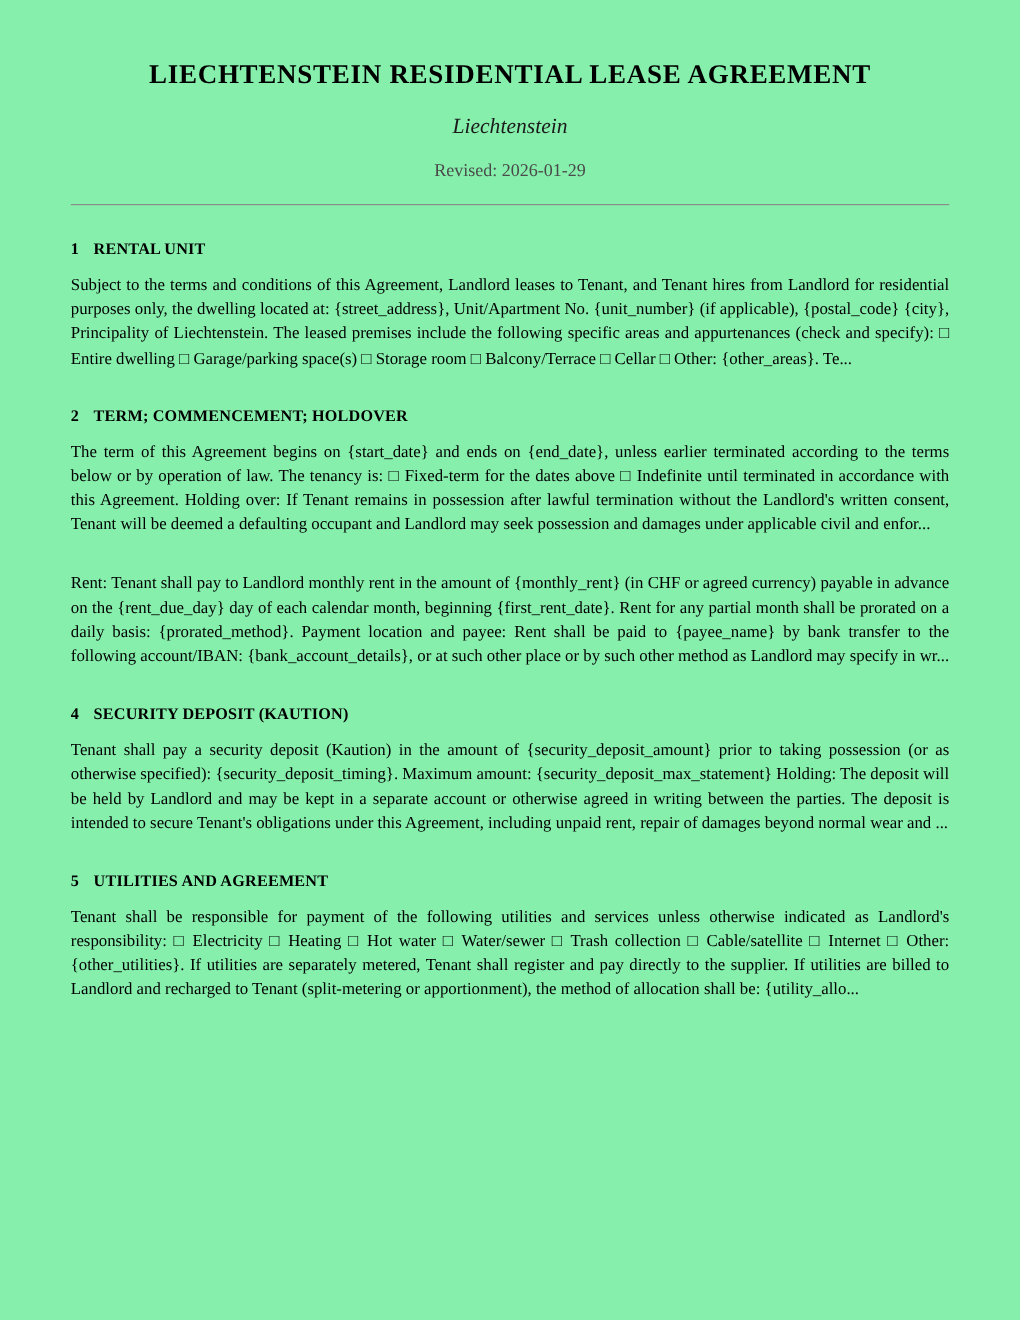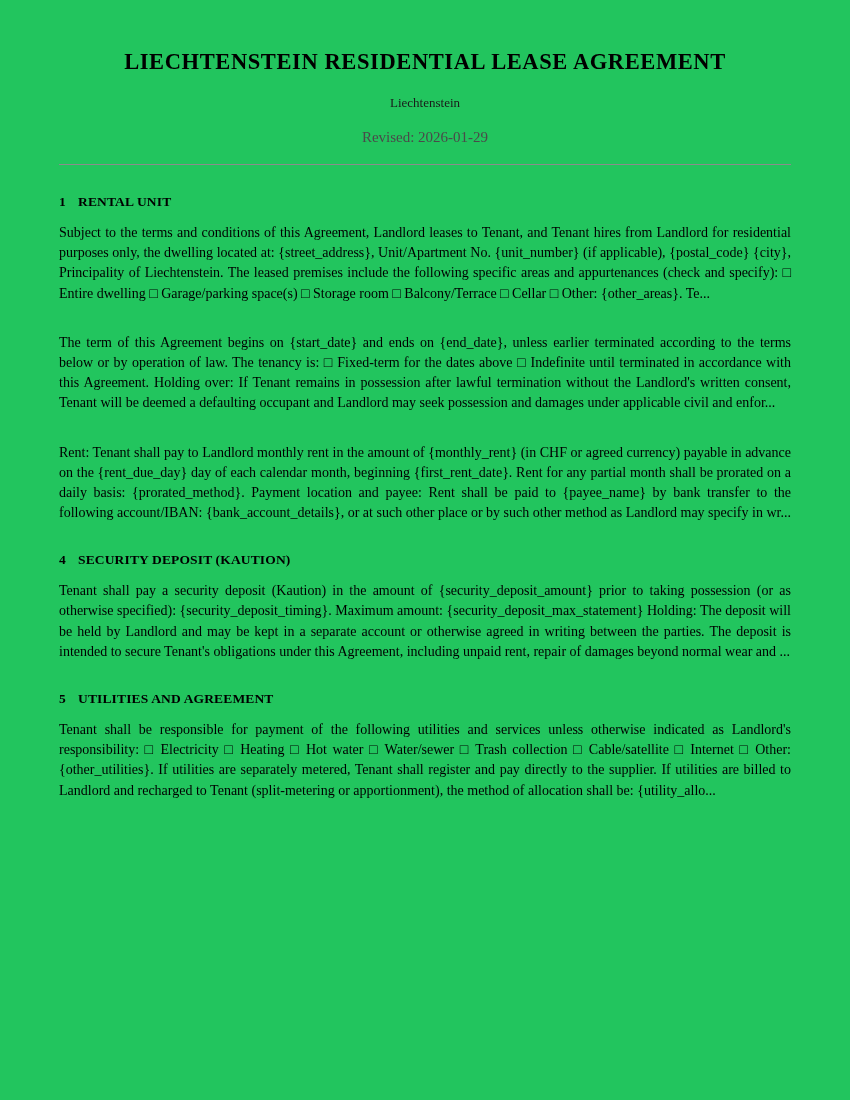--- a/index.html
+++ b/index.html
@@ -12,37 +12,38 @@
     height: 1100px;
     font-family: "Liberation Serif", "DejaVu Serif", serif;
     color: #000000;
     -webkit-font-smoothing: antialiased;
   }
   .page {
     box-sizing: border-box;
     width: 850px;
     height: 1100px;
     padding: 0 59px;
-    background: #22c55e;
+    background: #86efac;
   }
   .doc-header {
     padding-top: 48px;
     text-align: center;
   }
   .doc-title {
     font-family: "Liberation Serif", "DejaVu Serif", serif;
     font-size: 22.5px;
     font-weight: bold;
     letter-spacing: 0.6px;
     line-height: 1.22;
     margin: 0;
     color: #000000;
   }
   .doc-subtitle {
-    font-size: 13px;
+    font-size: 18px;
+    font-style: italic;
     color: #1a1a1a;
     margin: 20px 0 0 0;
     line-height: 1.2;
   }
   .doc-revised {
     font-size: 15px;
     color: #4a4a4a;
     margin: 17px 0 0 0;
     line-height: 1.2;
   }
@@ -96,20 +97,23 @@
   <div class="sections">
 
     <div class="section">
       <div class="section-heading">
         <span class="section-num">1</span><span>RENTAL UNIT</span>
       </div>
       <p class="section-body">Subject to the terms and conditions of this Agreement, Landlord leases to Tenant, and Tenant hires from Landlord for residential purposes only, the dwelling located at: {street_address}, Unit/Apartment No. {unit_number} (if applicable), {postal_code} {city}, Principality of Liechtenstein. The leased premises include the following specific areas and appurtenances (check and specify): □ Entire dwelling □ Garage/parking space(s) □ Storage room □ Balcony/Terrace □ Cellar □ Other: {other_areas}. Te...</p>
     </div>
 
     <div class="section">
+      <div class="section-heading">
+        <span class="section-num">2</span><span>TERM; COMMENCEMENT; HOLDOVER</span>
+      </div>
       <p class="section-body">The term of this Agreement begins on {start_date} and ends on {end_date}, unless earlier terminated according to the terms below or by operation of law. The tenancy is: □ Fixed-term for the dates above □ Indefinite until terminated in accordance with this Agreement. Holding over: If Tenant remains in possession after lawful termination without the Landlord's written consent, Tenant will be deemed a defaulting occupant and Landlord may seek possession and damages under applicable civil and enfor...</p>
     </div>
 
     <div class="section">
       <p class="section-body">Rent: Tenant shall pay to Landlord monthly rent in the amount of {monthly_rent} (in CHF or agreed currency) payable in advance on the {rent_due_day} day of each calendar month, beginning {first_rent_date}. Rent for any partial month shall be prorated on a daily basis: {prorated_method}. Payment location and payee: Rent shall be paid to {payee_name} by bank transfer to the following account/IBAN: {bank_account_details}, or at such other place or by such other method as Landlord may specify in wr...</p>
     </div>
 
     <div class="section">
       <div class="section-heading">
         <span class="section-num">4</span><span>SECURITY DEPOSIT (KAUTION)</span>

